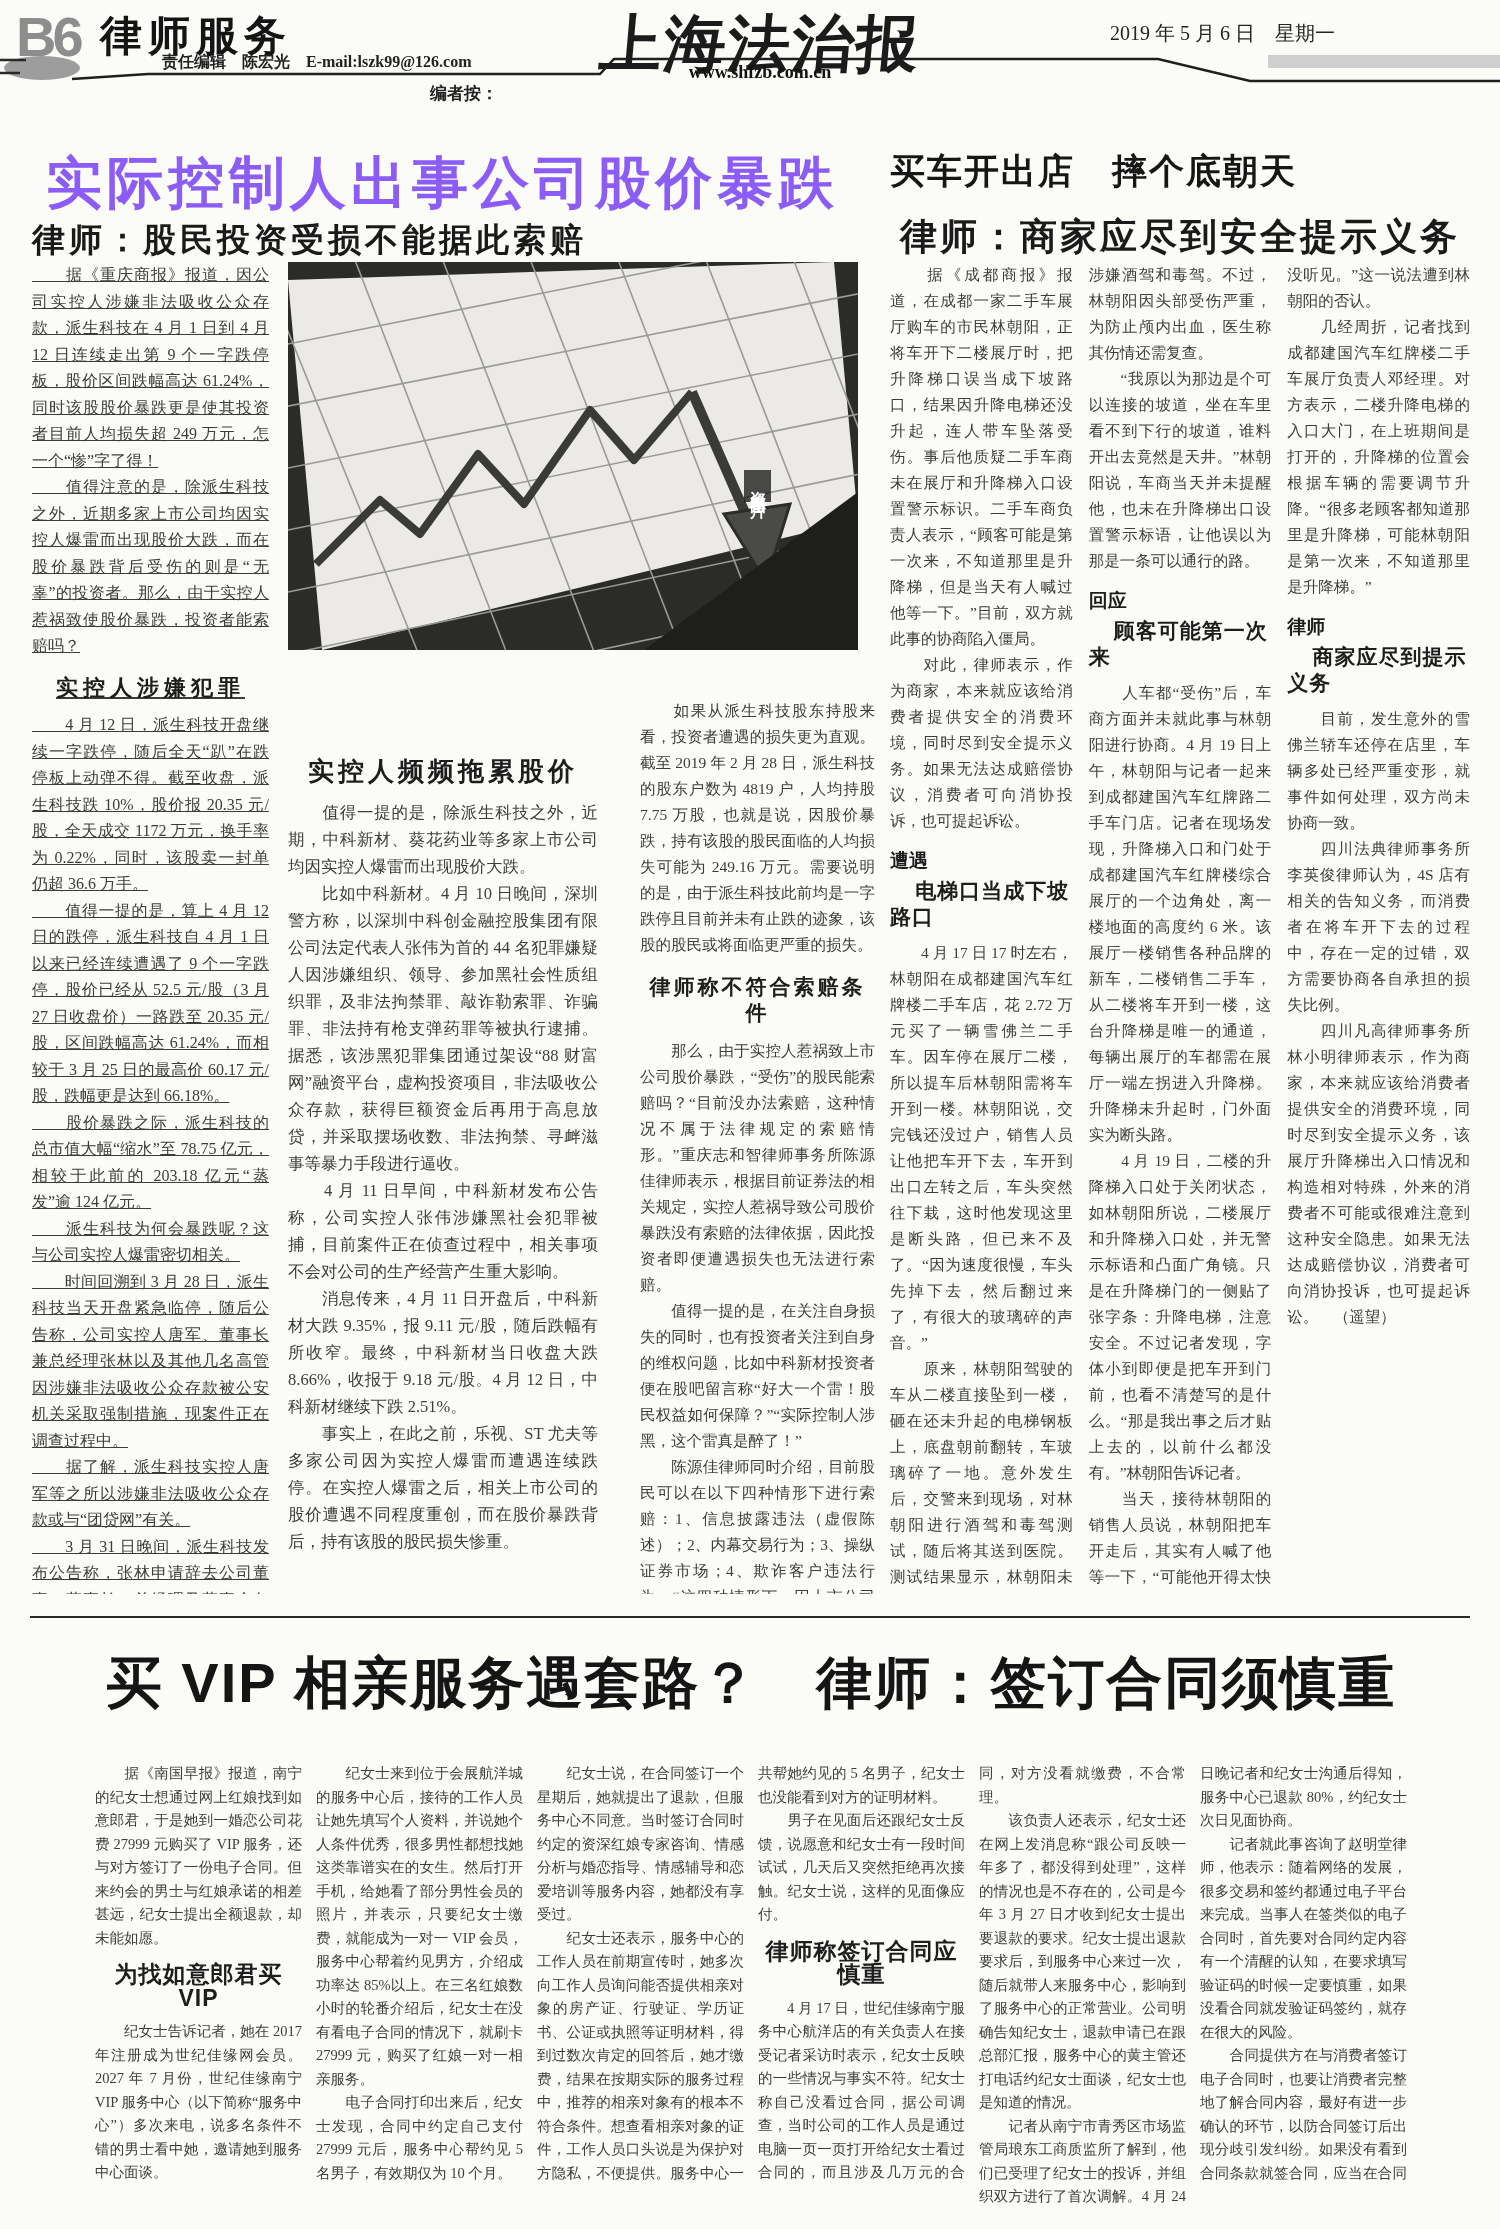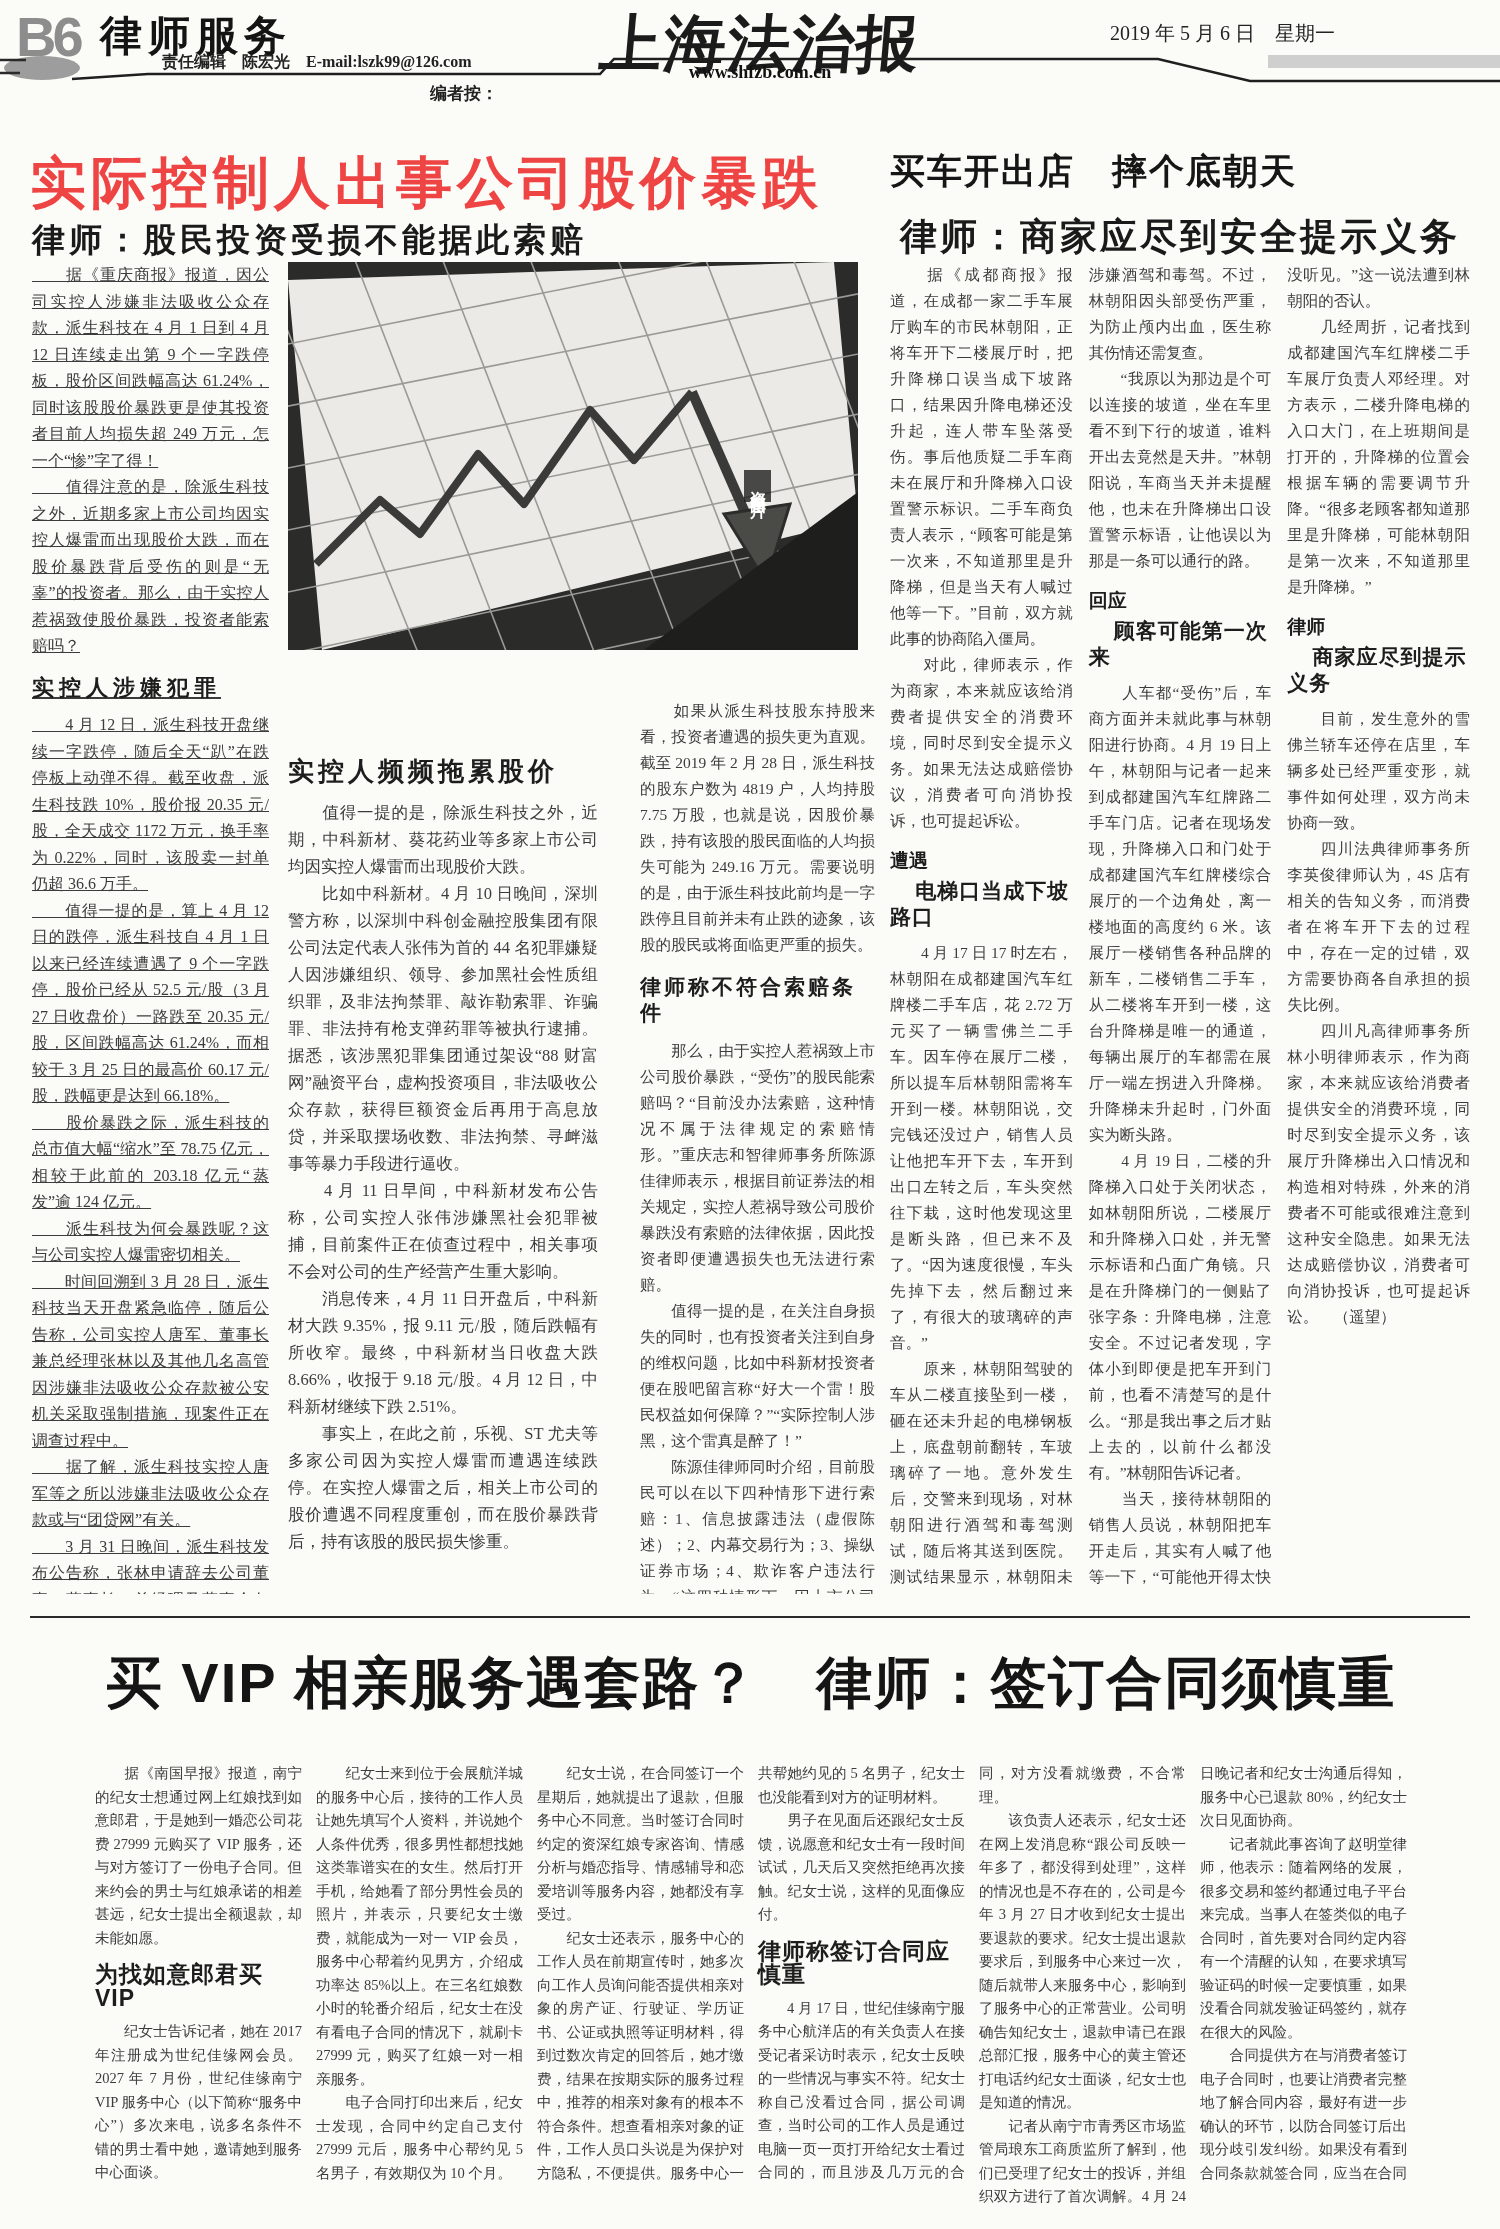--- a/index.html
+++ b/index.html
@@ -23,26 +23,26 @@
   .header-rules{position:absolute;left:0;top:46px;}
   
   .ed-note{position:absolute;left:430px;top:82px;width:660px;}
   .ed-note .lbl{font-weight:bold;font-size:17px;color:#222;}
   .ed-note .txt{margin-top:4px;font-style:italic;font-size:15.5px;line-height:1.65;
                 color:#333;text-align:justify;text-indent:2em;}
   
   .fi{text-align:justify;}
   .fi-p{}
   .fi-h{font-family:"Liberation Sans",sans-serif;font-weight:800;color:#1d1d1d;
-        text-align:left;text-indent:0;}
+        text-align:center;text-indent:0;}
   .fi-k{font-family:"Liberation Sans",sans-serif;font-weight:800;color:#1d1d1d;text-indent:0;}
   
-  .a1-headline{position:absolute;left:30px;top:146px;width:845px;
+  .a1-headline{position:absolute;left:46px;top:146px;width:845px;
                font-family:"Liberation Sans",sans-serif;font-weight:900;font-size:56px;
-               color:#ef4444;letter-spacing:5px;white-space:nowrap;}
+               color:#8b5cf6;letter-spacing:5px;white-space:nowrap;}
   .a1-subhead{position:absolute;left:32px;top:218px;width:845px;
               font-family:"Liberation Sans",sans-serif;font-weight:800;font-size:33px;
               color:#1a1a1a;letter-spacing:4px;}
   .a1-col1{position:absolute;left:32px;top:262px;width:237px;height:1332px;overflow:hidden;
            font-size:16px;line-height:26.5px;text-decoration:underline;}
   .a1-col2{position:absolute;left:288px;top:756px;width:310px;height:838px;overflow:hidden;
            font-size:16.5px;line-height:27px;}
   .a1-col3{position:absolute;left:640px;top:698px;width:235px;height:896px;overflow:hidden;
            font-size:15.5px;line-height:26px;}
   .a1-col1 .fi-h{font-size:22px;letter-spacing:5px;margin:15px 0 11px;}

